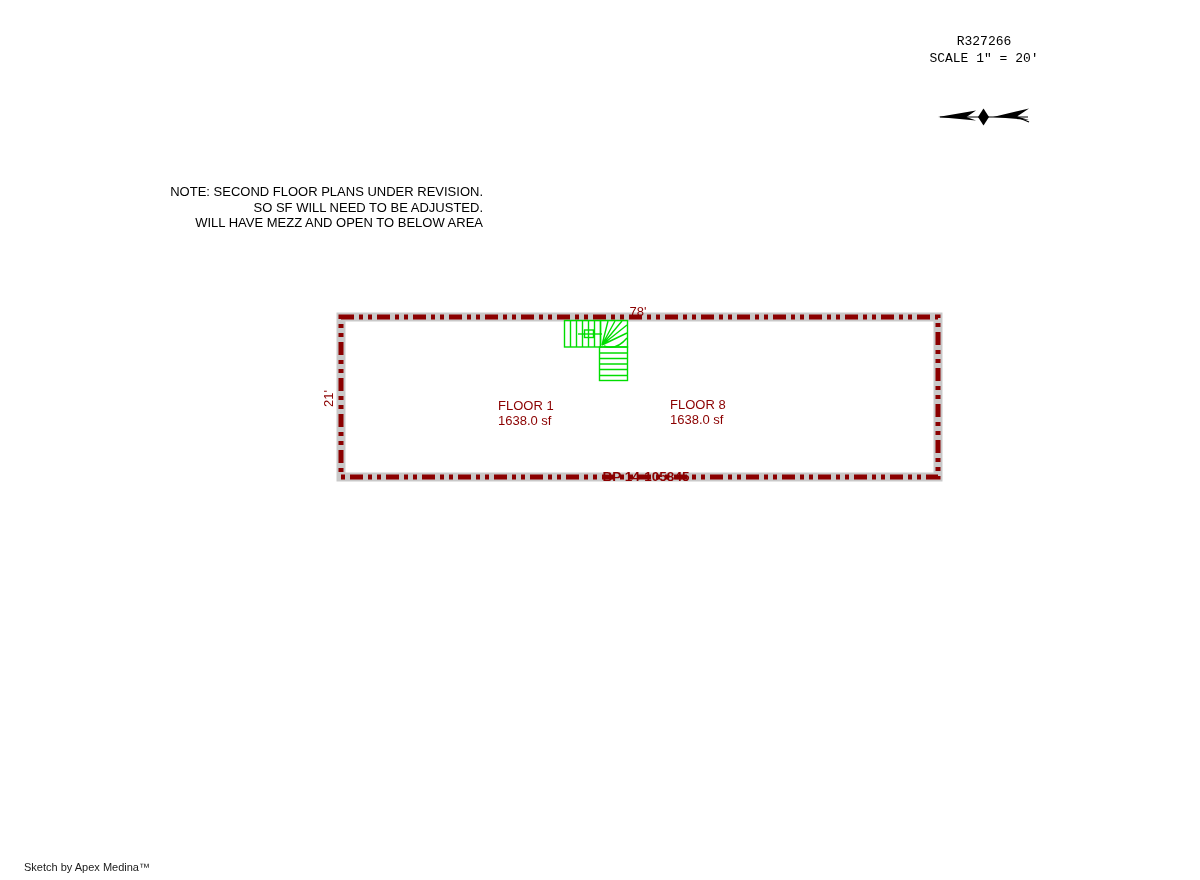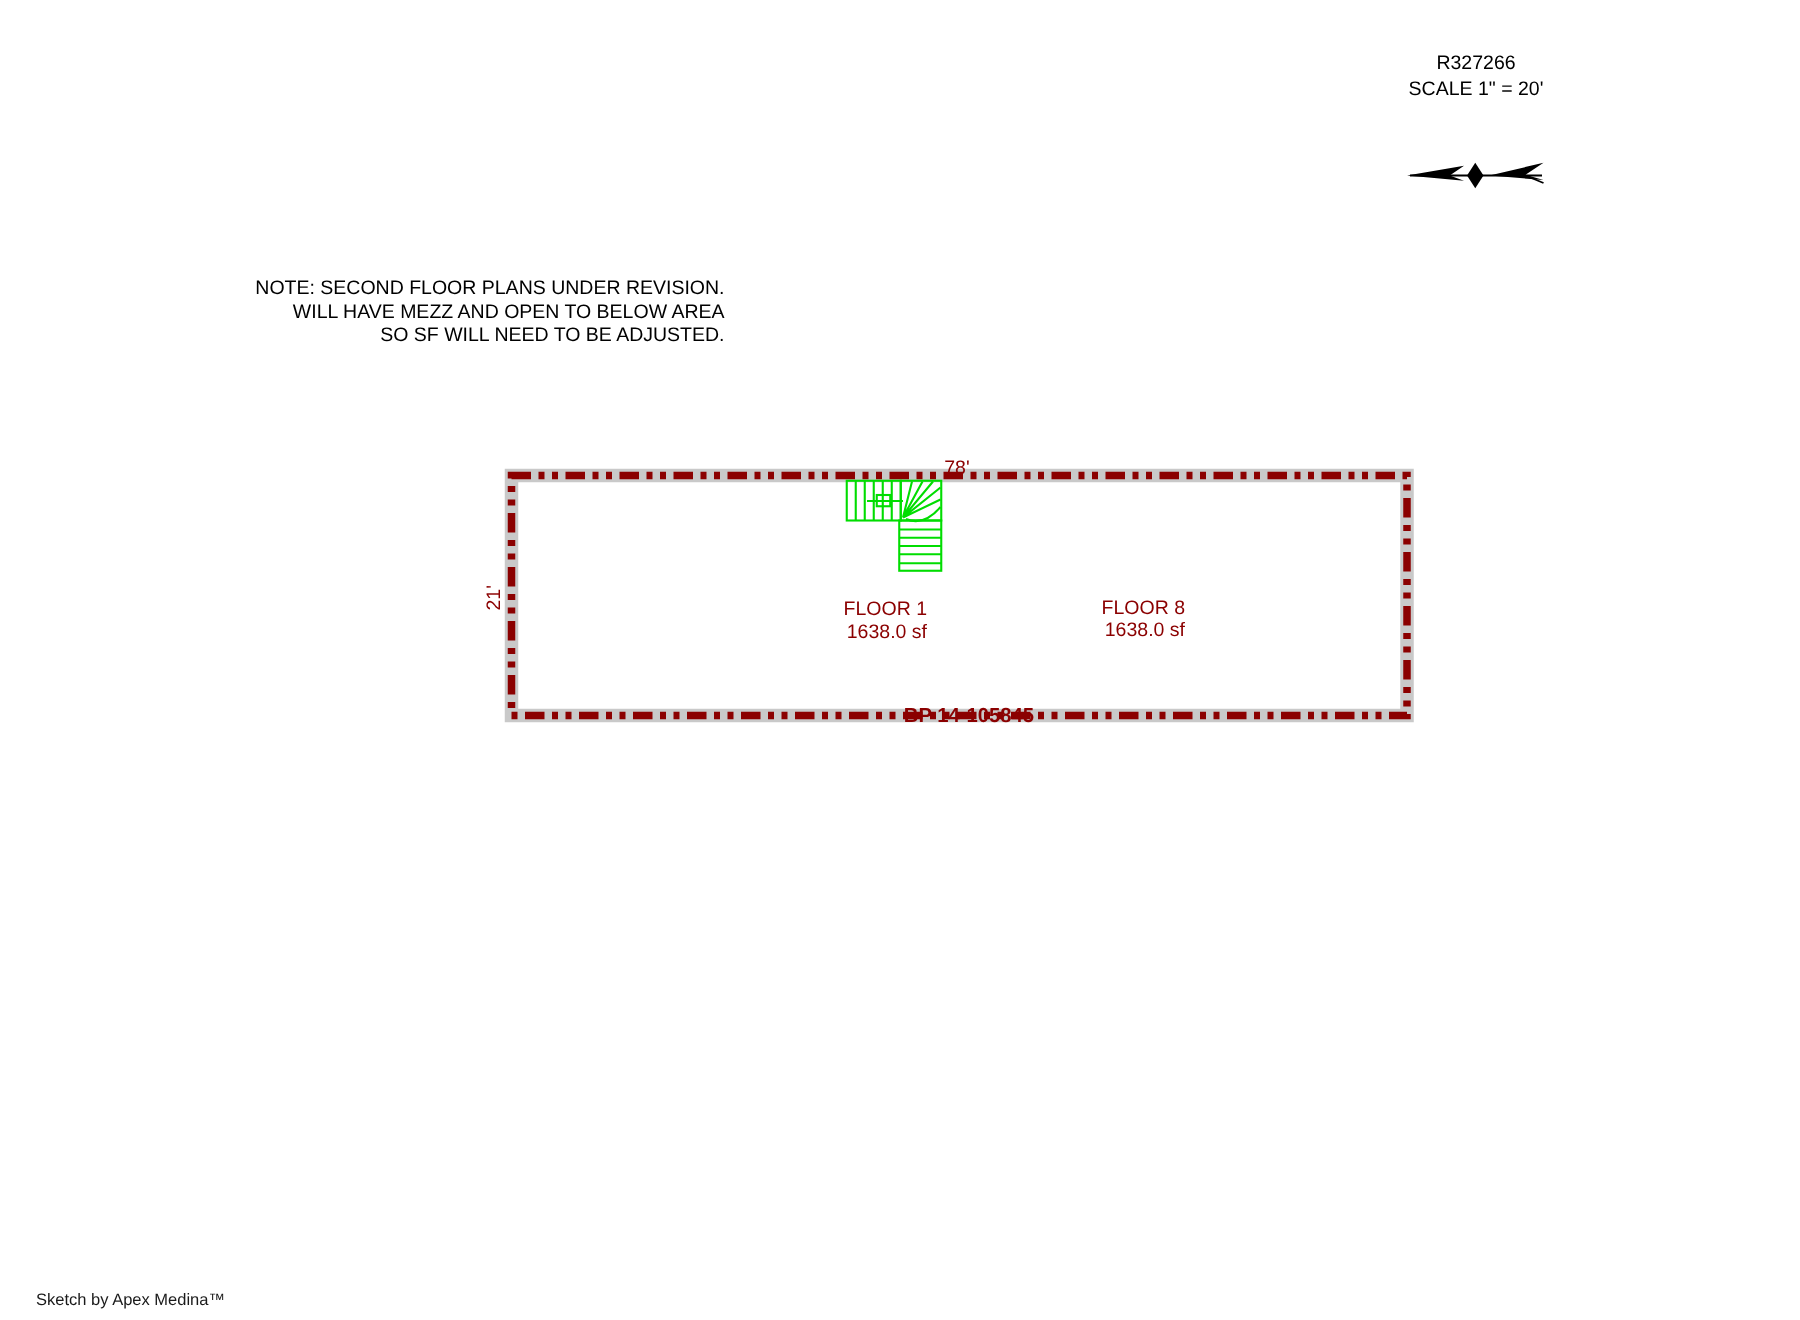--- a/index.html
+++ b/index.html
@@ -4,42 +4,42 @@
 <style>
   html,body { margin:0; padding:0; background:#fff; }
   .page {
     position:relative; width:1200px; height:880px; background:#fff;
     font-family:"Liberation Sans", sans-serif; color:#000; overflow:hidden;
   }
   .abs { position:absolute; }
 
   
   .header-block { left:834px; top:33px; width:300px; text-align:center;
-                  font-size:13px; line-height:17px; }
+                  font-size:13px; line-height:17px;font-family:Liberation Mono, monospace; }
   .north-arrow-svg { left:936px; top:105px; }
 
   
   .note-block { left:159px; top:184px; width:324px; text-align:right;
                 font-size:13px; line-height:15.5px; }
 
   
   .sketch-svg { left:0; top:0; }
   .outline-gray { fill:none; stroke:var(--outline-gray,#c9c9c9); stroke-width:9; }
   .outline-red  { fill:none; stroke:var(--outline-red,#8b0000); stroke-width:5;
                   stroke-dasharray:13 5 4 5 4 5; }
   .stair { fill:none; stroke:var(--stairs-green,#00dd00); stroke-width:1.4; }
   .na-fill { fill:#000; stroke:none; }
   .na-line { stroke:#000; stroke-width:1.2; fill:none; }
 
   
   .red-label { color:var(--label-red,#8b0000); font-size:13px; }
   .width-label  { left:608px; top:304px; width:60px; text-align:center; }
   .height-label { left:306px; top:391px; width:45px; height:15px; text-align:center;
                   transform:rotate(-90deg); }
-  .floor-label { width:120px; text-align:right; color:var(--label-red,#8b0000);
+  .floor-label { width:120px; text-align:left; color:var(--label-red,#8b0000);
                  font-size:13px; line-height:14.5px; }
   .floor-1 { left:498px; top:399px; }
   .floor-2 { left:670px; top:398px; }
   .permit-label { left:570px; top:444px; width:152px; text-align:center;
                   color:var(--label-red,#8b0000); font-size:13.5px; font-weight:bold;margin-top:25px; }
 
   
   .footer-credit { left:24px; top:861px; font-size:11px; color:#1a1a1a; }
 </style>
 </head>
@@ -55,22 +55,22 @@
   <svg class="abs north-arrow-svg" width="96" height="24" viewBox="0 0 96 24">
     <line class="na-line" x1="4" y1="12" x2="92" y2="12"></line>
     <path class="na-fill" d="M2 12 L40 5.5 L30.5 12 L40 15.5 Z"></path>
     <path class="na-fill" d="M47.5 3.5 L53 12 L47.5 20.5 L42 12 Z"></path>
     <path class="na-fill" d="M57 12 L93 3.5 L81 11.5 L93 15 Z"></path>
     <line class="na-line" x1="81" y1="12" x2="93" y2="17"></line>
   </svg>
 
   <div class="abs note-block">
     <div>NOTE: SECOND FLOOR PLANS UNDER REVISION.</div>
+    <div>SO SF WILL NEED TO BE ADJUSTED.</div>
     <div>WILL HAVE MEZZ AND OPEN TO BELOW AREA</div>
-    <div>SO SF WILL NEED TO BE ADJUSTED.</div>
   </div>
 
   <svg class="abs sketch-svg" width="1200" height="880" viewBox="0 0 1200 880">
     <rect class="outline-gray" x="341" y="317" width="597" height="160"></rect>
     <rect class="outline-red" x="341" y="317" width="597" height="160"></rect>
 
     <g>
       <rect class="stair" x="564.5" y="320.5" width="36" height="26.5"></rect>
       <path class="stair" d="M570.5 320.5V347 M576.5 320.5V347 M582.5 320.5V347 M588.5 320.5V347 M594.5 320.5V347"></path>
       <rect class="stair" x="600.5" y="320.5" width="27" height="26.5"></rect>

